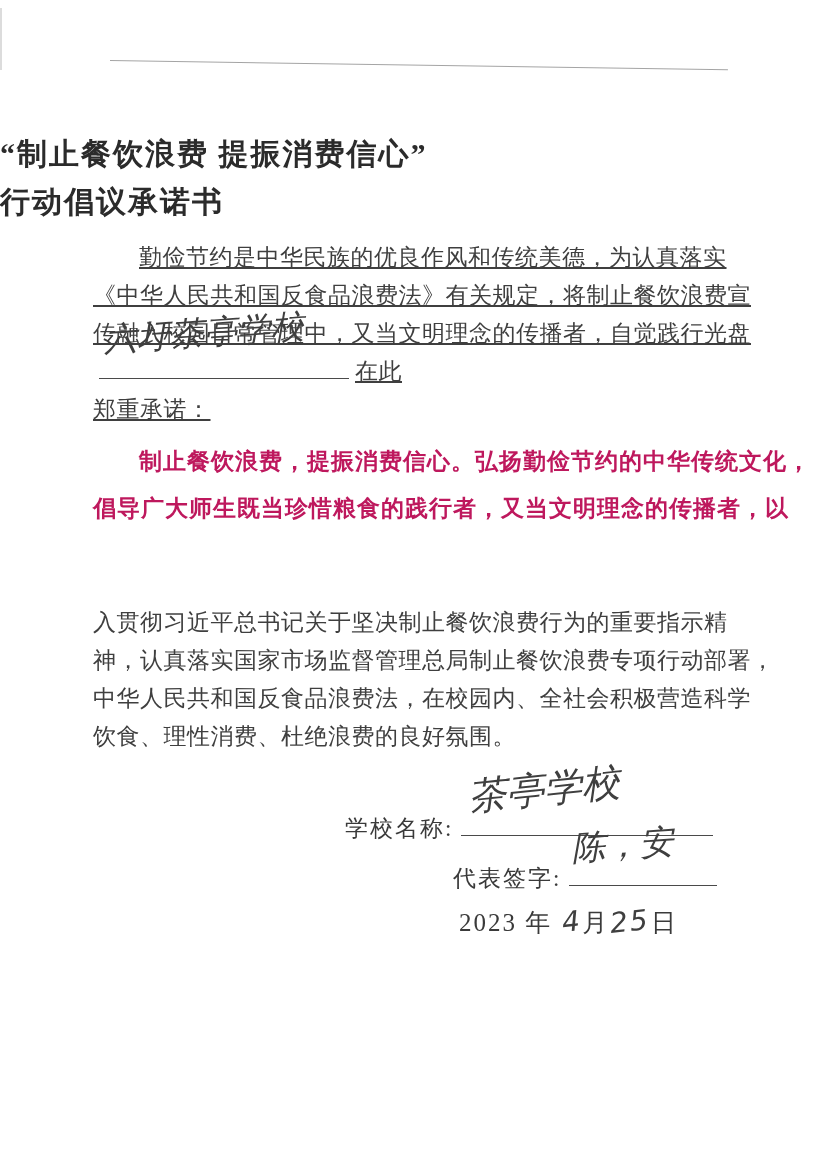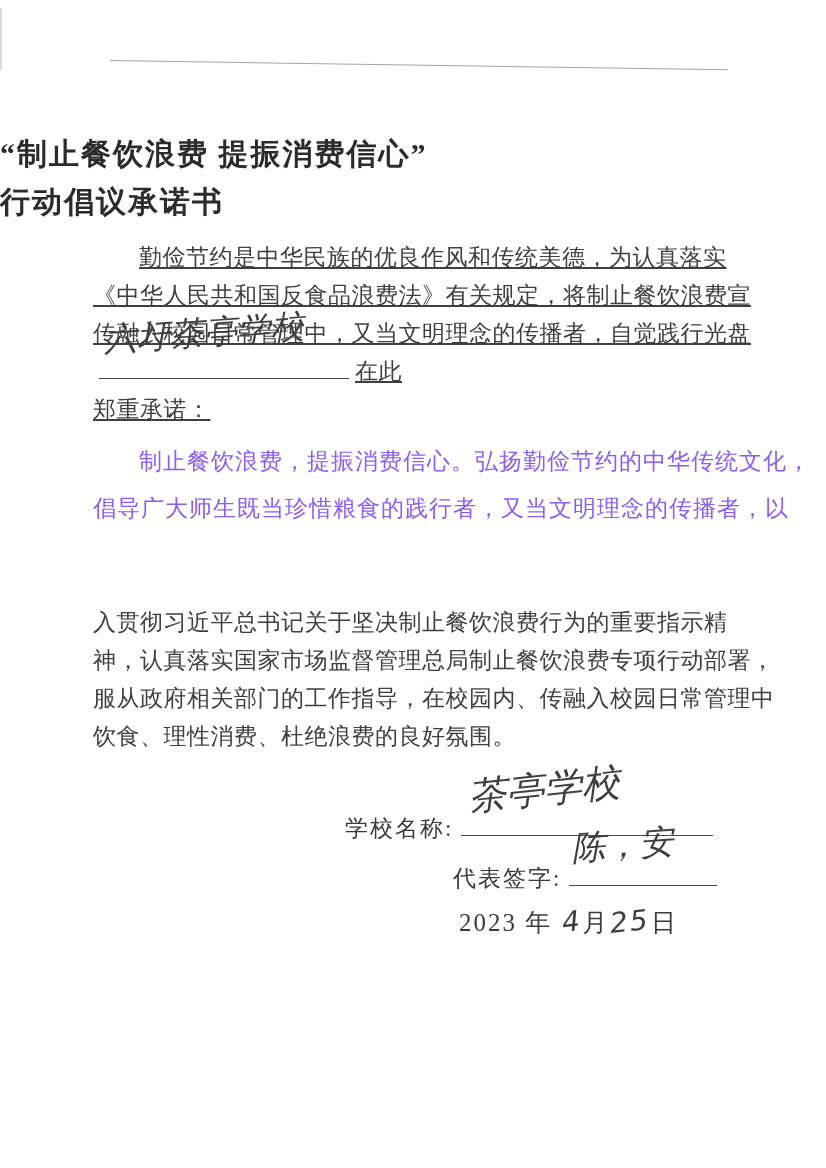--- a/index.html
+++ b/index.html
@@ -46,23 +46,23 @@
     position:absolute;
     left:93px; width:648px;
   }
   .para .line {
     white-space:nowrap;
     letter-spacing:0.5px;
   }
   .para-serif { font-size:23px; color:#3f3f3f; }
   .para-serif .line { height:38px; line-height:38px; }
   .para-bold {
-    font-size:23px; color:#8b5cf6;
+    font-size:23px; color:#be185d;
     font-family:"Liberation Sans","DejaVu Sans",sans-serif;
-    font-weight:400;
+    font-weight:700;
   }
   .para-bold .line { height:47px; line-height:47px; letter-spacing:1px; }
   .p1 { top:239px;text-decoration:underline; }
   .p2 { top:438px; }
   .p3 { top:604px; }
   .indent { text-indent:2em; }
   
   .blank {
     display:inline-block;
     position:relative;
@@ -140,21 +140,21 @@
   </div>
 
   <div class="para para-bold p2">
     <div class="line indent">制止餐饮浪费，提振消费信心。弘扬勤俭节约的中华传统文化，</div>
     <div class="line">倡导广大师生既当珍惜粮食的践行者，又当文明理念的传播者，以</div>
   </div>
 
   <div class="para para-serif p3">
     <div class="line">入贯彻习近平总书记关于坚决制止餐饮浪费行为的重要指示精</div>
     <div class="line">神，认真落实国家市场监督管理总局制止餐饮浪费专项行动部署，</div>
-    <div class="line">服从政府相关部门的工作指导，在校园内、传融入校园日常管理中</div>
+    <div class="line">中华人民共和国反食品浪费法，在校园内、全社会积极营造科学</div>
     <div class="line">饮食、理性消费、杜绝浪费的良好氛围。</div>
   </div>
 
   <div class="sig-row sig-school">
     <span class="sig-label">学校名称:</span><span class="blank blank-school"><span class="hw hw-school">茶亭学校</span></span>
   </div>
 
   <div class="sig-row sig-rep">
     <span class="sig-label">代表签字:</span><span class="blank blank-rep"><span class="hw hw-rep">陈，安</span></span>
   </div>

